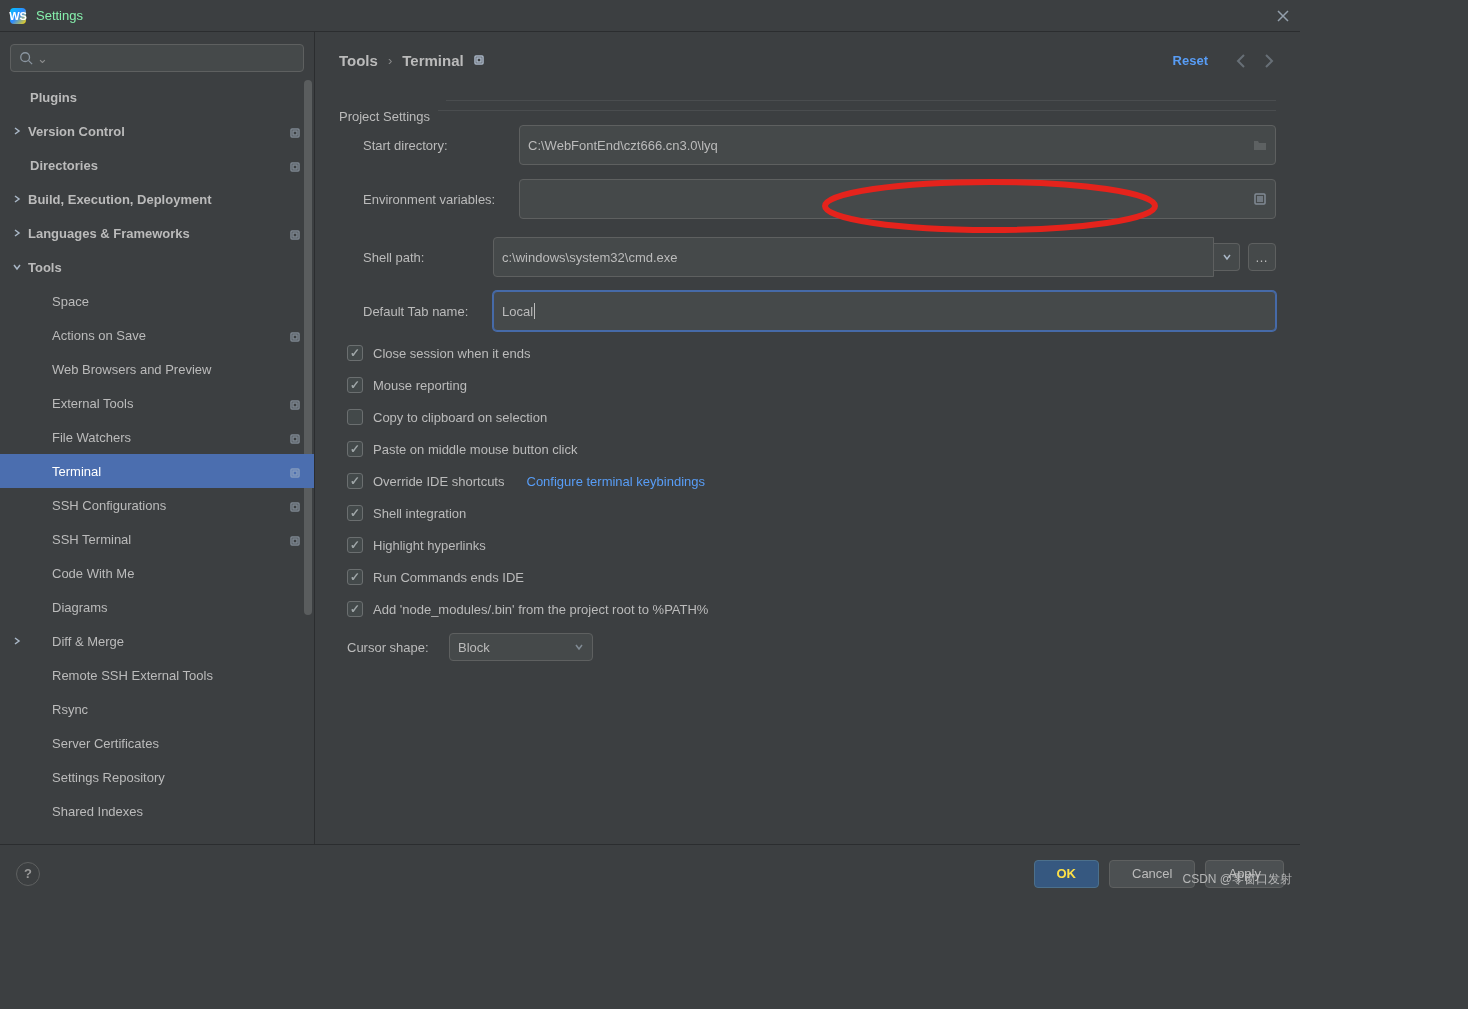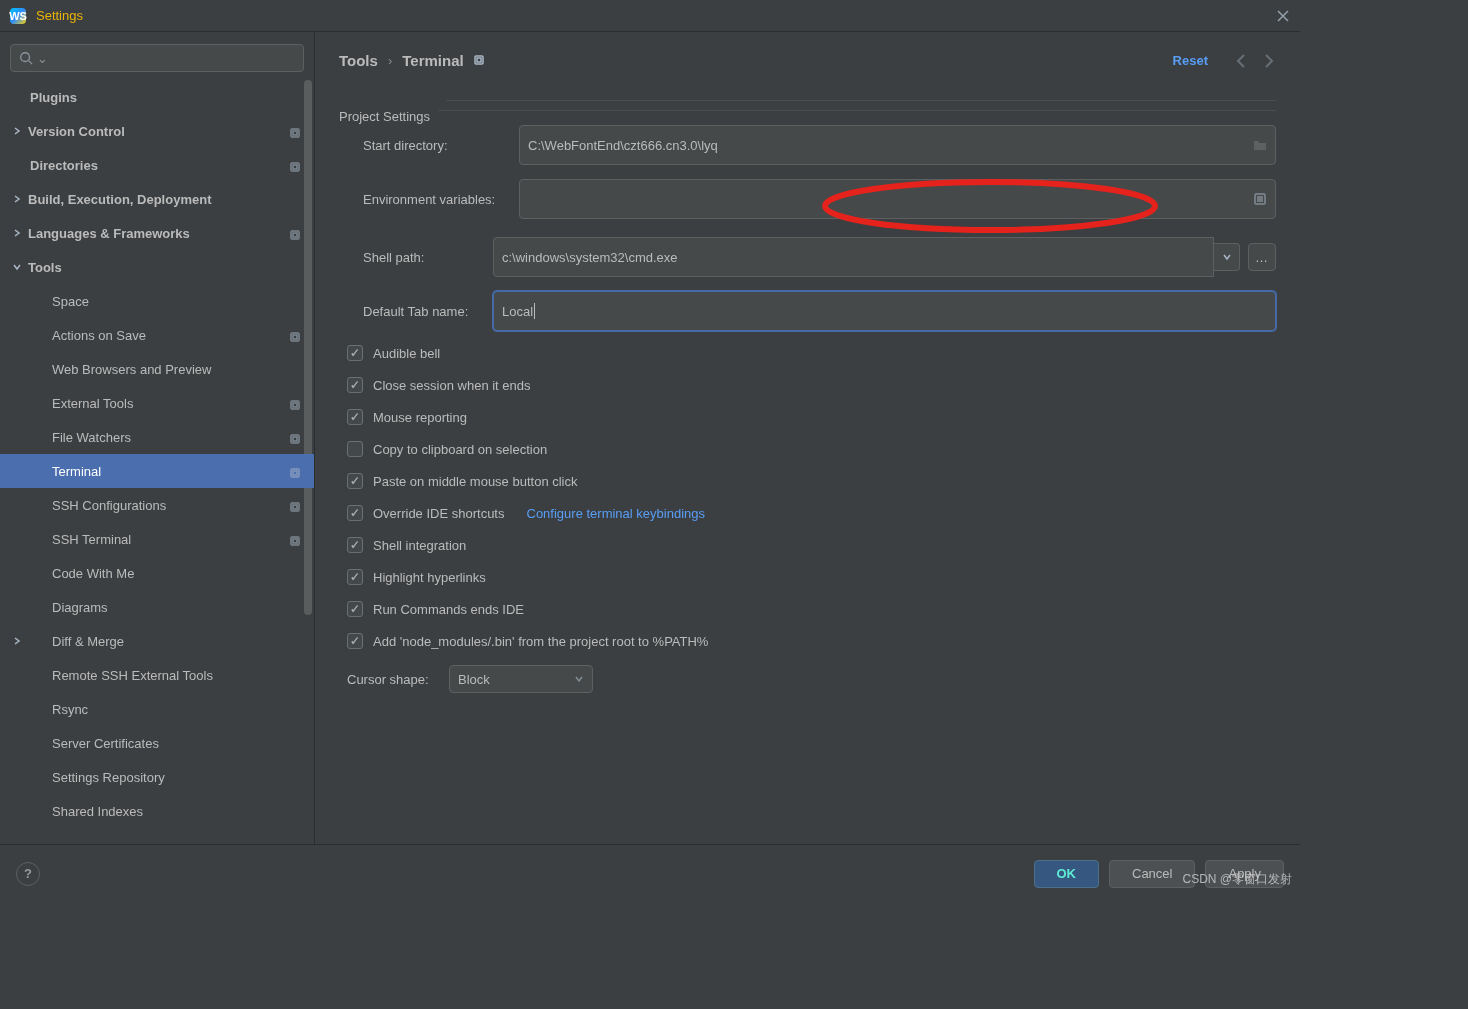--- a/index.html
+++ b/index.html
@@ -1,19 +1,19 @@
 <!DOCTYPE html>
 <html><head>
 <meta charset="utf-8">
 <style>
 *{margin:0;padding:0;box-sizing:border-box;font-family:"Segoe UI",Arial,sans-serif;font-size:13px;color:#bbbbbb;}
 body{background:#3c3f41;overflow:hidden;width:1300px;height:902px;position:relative;}
 .titlebar{height:32px;display:flex;align-items:center;padding:0 10px;background:#3c3f41;border-bottom:1px solid #2b2d2f;}
 .titlebar .logo{width:16px;height:16px;background:linear-gradient(135deg,#00c4ff 0%,#2e8bff 50%,#ffd500 100%);border-radius:4px;margin-right:10px;display:flex;align-items:center;justify-content:center;font-size:11px;font-weight:bold;color:#fff;}
-.titlebar .title{color:#eab308;}
+.titlebar .title{color:#86efac;}
 .titlebar .close{margin-left:auto;width:14px;height:14px;opacity:0.8;}
 .titlebar .close svg{width:14px;height:14px;}
 .body{display:flex;height:calc(100% - 90px);}
 .sidebar{width:315px;border-right:1px solid #2b2d2f;padding:12px 0 0 0;display:flex;flex-direction:column;}
 .search{margin:0 10px 8px 10px;height:28px;background:#45494a;border:1px solid #5e6060;border-radius:4px;display:flex;align-items:center;padding:0 8px;}
 .search svg{width:14px;height:14px;opacity:0.7;}
 .tree{flex:1;overflow:auto;position:relative;}
 .tree-scroll{position:absolute;right:2px;top:0;width:8px;height:100%;}
 .tree-scroll-thumb{position:absolute;right:0;top:0;width:8px;height:70%;background:#5a5d5e;border-radius:4px;}
 .item{display:flex;align-items:center;height:34px;padding:0 10px 0 30px;cursor:default;position:relative;}
@@ -52,21 +52,21 @@
 .checkbox{width:16px;height:16px;background:#43494a;border:1px solid #6b6f70;border-radius:3px;display:flex;align-items:center;justify-content:center;}
 .checkbox.checked::after{content:"✓";color:#9fa6a8;font-size:12px;font-weight:bold;}
 .link{color:#589df6;margin-left:12px;cursor:pointer;}
 .select{width:144px;height:28px;background:#45494a;border:1px solid #5e6060;border-radius:4px;display:flex;align-items:center;padding:0 8px;}
 .select .chev{margin-left:auto;opacity:0.6;}
 .footer{position:absolute;bottom:0;left:0;right:0;height:58px;border-top:1px solid #2b2d2f;display:flex;align-items:center;padding:0 16px;background:#3c3f41;}
 .help{width:24px;height:24px;border:1px solid #5e6060;border-radius:50%;display:flex;align-items:center;justify-content:center;font-weight:bold;color:#9a9a9a;}
 .footer-btns{margin-left:auto;display:flex;gap:10px;}
 .btn{height:28px;padding:0 22px;background:#4c5052;border:1px solid #5e6060;border-radius:4px;display:flex;align-items:center;justify-content:center;}
 .btn.primary{background:#365880;border:1px solid #4c708c;color:#fff;}
-.btn.primary span{color:#5eead4;font-weight:600;}
+.btn.primary span{color:#fde047;font-weight:600;}
 .annotation{position:absolute;pointer-events:none;left:500px;top:144px;width:360px;height:60px;z-index:10;}
 .watermark{position:absolute;right:8px;bottom:14px;color:#d0d0d0;font-size:12px;opacity:0.8;}
 svg{stroke:#a9b7c6;fill:none;stroke-width:1.5;}
 .marker-svg{width:10px;height:10px;}
 </style>
 </head>
 <body>
 
 <div class="titlebar">
   <div class="logo">WS</div>
@@ -280,24 +280,20 @@
       <div class="row">
         <div class="label tight">Default Tab name:</div>
         <div class="input focused">
             <span>Local</span>
             <span class="caret"></span>
           </div>
       </div>
       <div id="checks">
           <div class="check-row">
             <div class="checkbox checked"></div>
-            <span>Audible bell</span>
-          </div>
-          <div class="check-row">
-            <div class="checkbox checked"></div>
             <span>Close session when it ends</span>
           </div>
           <div class="check-row">
             <div class="checkbox checked"></div>
             <span>Mouse reporting</span>
           </div>
           <div class="check-row">
             <div class="checkbox"></div>
             <span>Copy to clipboard on selection</span>
           </div>

